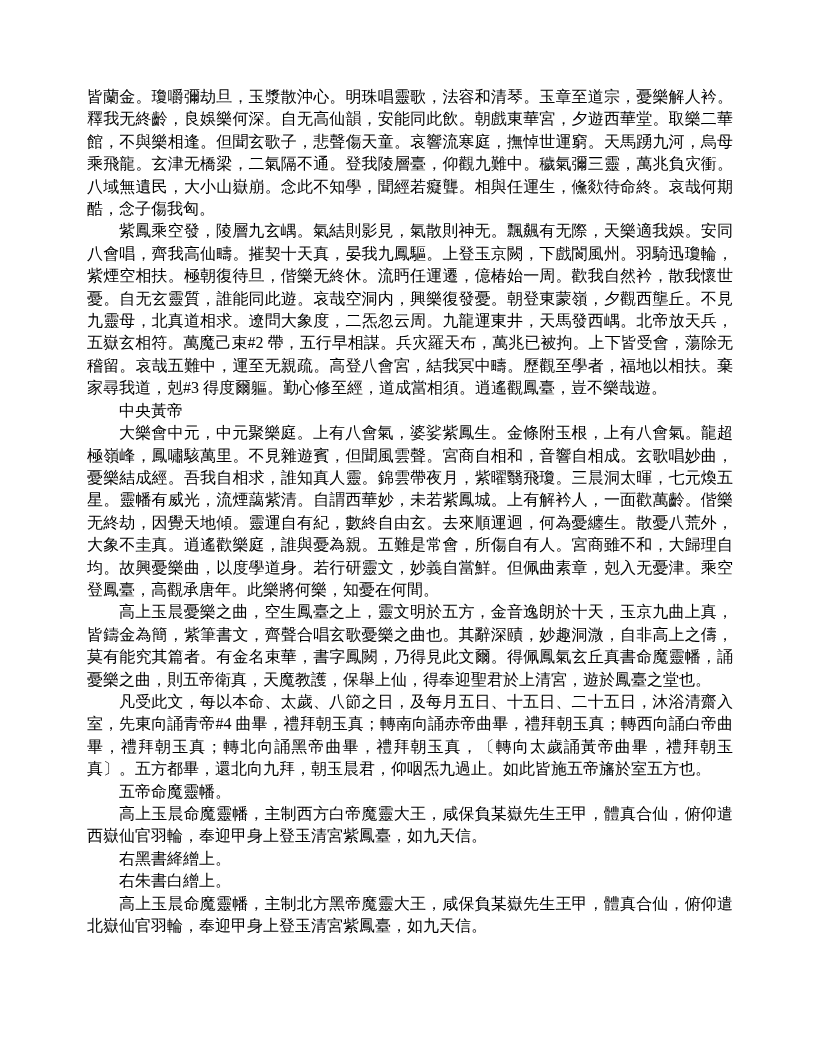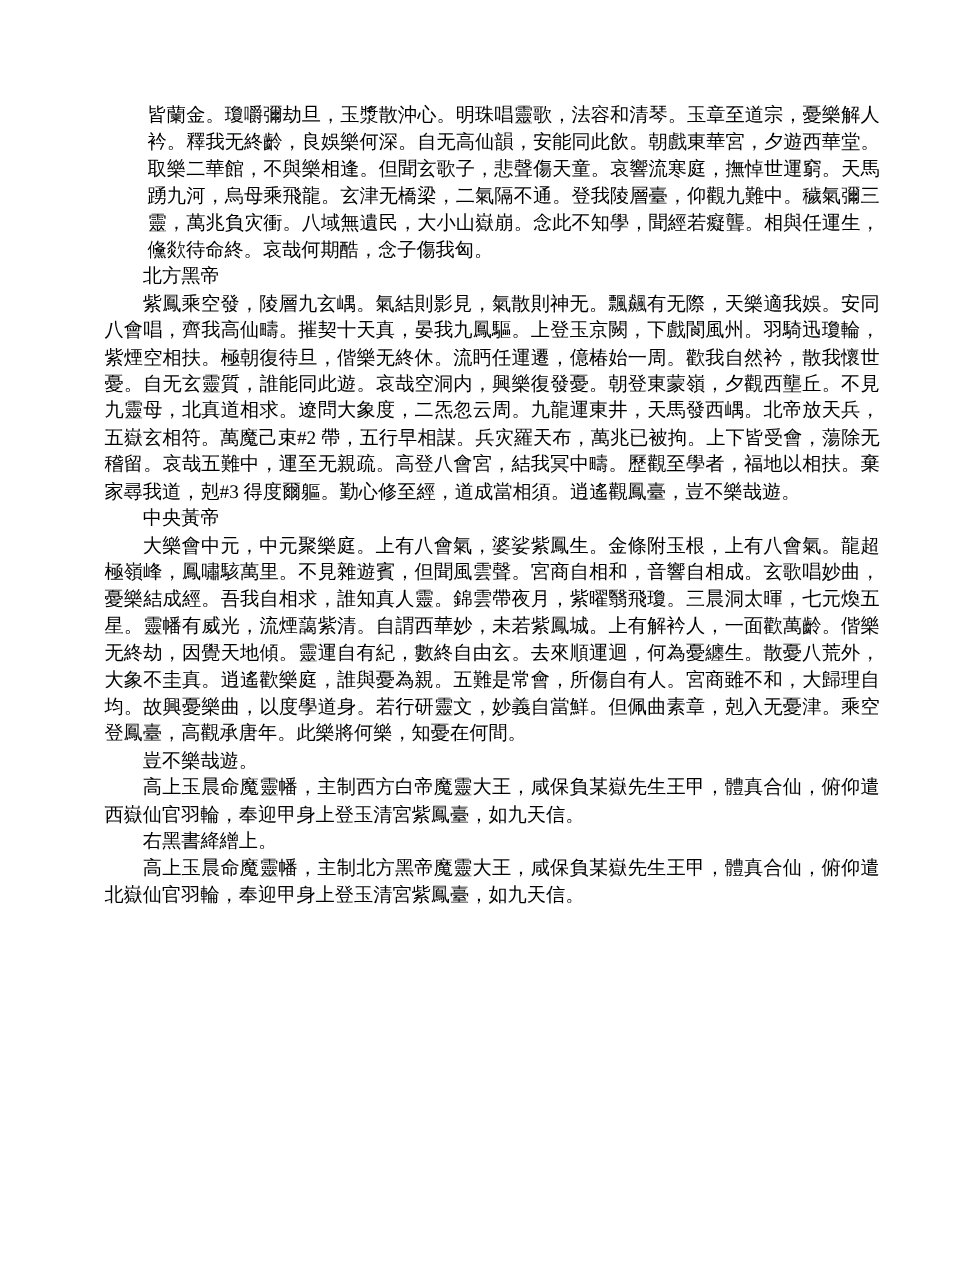--- a/index.html
+++ b/index.html
@@ -26,29 +26,30 @@
     letter-spacing: 0;
   }
   .page-text p {
     margin: 0;
     padding: 0;
     text-indent: 2em;
     word-break: break-all;
   }
   .page-text p.flush {
     text-indent: 0;
-    margin-left: 36px;
   }
 </style>
 </head>
 <body style="background: rgb(255, 255, 255);">
 
 <div class="page-text" style="color: rgb(0, 0, 0);">
     <p class="flush">皆蘭金。瓊嚼彌劫旦，玉漿散沖心。明珠唱靈歌，法容和清琴。玉章至道宗，憂樂解人衿。釋我无終齡，良娛樂何深。自无高仙韻，安能同此飲。朝戲東華宮，夕遊西華堂。取樂二華館，不與樂相逢。但聞玄歌子，悲聲傷天童。哀響流寒庭，撫悼世運窮。天馬踴九河，烏母乘飛龍。玄津无橋梁，二氣隔不通。登我陵層臺，仰觀九難中。穢氣彌三靈，萬兆負灾衝。八域無遺民，大小山嶽崩。念此不知學，聞經若癡聾。相與任運生，儵欻待命終。哀哉何期酷，念子傷我匈。</p>
-    <p>北方黑帝</p>
     <p>紫鳳乘空發，陵層九玄嵎。氣結則影見，氣散則神无。飄飆有无際，天樂適我娛。安同八會唱，齊我高仙疇。摧契十天真，晏我九鳳驅。上登玉京闕，下戲閬風州。羽騎迅瓊輪，紫煙空相扶。極朝復待旦，偕樂无終休。流眄任運遷，億椿始一周。歡我自然衿，散我懷世憂。自无玄靈質，誰能同此遊。哀哉空洞内，興樂復發憂。朝登東蒙嶺，夕觀西壟丘。不見九靈母，北真道相求。遼問大象度，二炁忽云周。九龍運東井，天馬發西嵎。北帝放天兵，五嶽玄相符。萬魔己束#2 帶，五行早相謀。兵灾羅天布，萬兆已被拘。上下皆受會，蕩除无稽留。哀哉五難中，運至无親疏。高登八會宮，結我冥中疇。歷觀至學者，福地以相扶。棄家尋我道，剋#3 得度爾軀。勤心修至經，道成當相須。逍遙觀鳳臺，豈不樂哉遊。</p>
     <p>中央黃帝</p>
     <p>大樂會中元，中元聚樂庭。上有八會氣，婆娑紫鳳生。金條附玉根，上有八會氣。龍超極嶺峰，鳳嘯駭萬里。不見雜遊賓，但聞風雲聲。宮商自相和，音響自相成。玄歌唱妙曲，憂樂結成經。吾我自相求，誰知真人靈。錦雲帶夜月，紫曜翳飛瓊。三晨洞太暉，七元煥五星。靈幡有威光，流煙藹紫清。自謂西華妙，未若紫鳳城。上有解衿人，一面歡萬齡。偕樂无終劫，因覺天地傾。靈運自有紀，數終自由玄。去來順運迴，何為憂纏生。散憂八荒外，大象不圭真。逍遙歡樂庭，誰與憂為親。五難是常會，所傷自有人。宮商雖不和，大歸理自均。故興憂樂曲，以度學道身。若行研靈文，妙義自當鮮。但佩曲素章，剋入无憂津。乘空登鳳臺，高觀承唐年。此樂將何樂，知憂在何間。</p>
-    <p>豈不樂哉遊。</p>
+    <p>高上玉晨憂樂之曲，空生鳳臺之上，靈文明於五方，金音逸朗於十天，玉京九曲上真，皆鑄金為簡，紫筆書文，齊聲合唱玄歌憂樂之曲也。其辭深賾，妙趣洞溦，自非高上之儔，莫有能究其篇者。有金名束華，書字鳳闕，乃得見此文爾。得佩鳳氣玄丘真書命魔靈幡，誦憂樂之曲，則五帝衛真，天魔教護，保舉上仙，得奉迎聖君於上清宮，遊於鳳臺之堂也。</p>
+    <p>凡受此文，每以本命、太歲、八節之日，及每月五日、十五日、二十五日，沐浴清齋入室，先東向誦青帝#4 曲畢，禮拜朝玉真；轉南向誦赤帝曲畢，禮拜朝玉真；轉西向誦白帝曲畢，禮拜朝玉真；轉北向誦黑帝曲畢，禮拜朝玉真，〔轉向太歲誦黃帝曲畢，禮拜朝玉真〕。五方都畢，還北向九拜，朝玉晨君，仰咽炁九過止。如此皆施五帝旛於室五方也。</p>
+    <p>五帝命魔靈幡。</p>
     <p>高上玉晨命魔靈幡，主制西方白帝魔靈大王，咸保負某嶽先生王甲，體真合仙，俯仰遣西嶽仙官羽輪，奉迎甲身上登玉清宮紫鳳臺，如九天信。</p>
     <p>右黑書絳繒上。</p>
+    <p>右朱書白繒上。</p>
     <p>高上玉晨命魔靈幡，主制北方黑帝魔靈大王，咸保負某嶽先生王甲，體真合仙，俯仰遣北嶽仙官羽輪，奉迎甲身上登玉清宮紫鳳臺，如九天信。</p>
   </div>
 
 </body></html>

